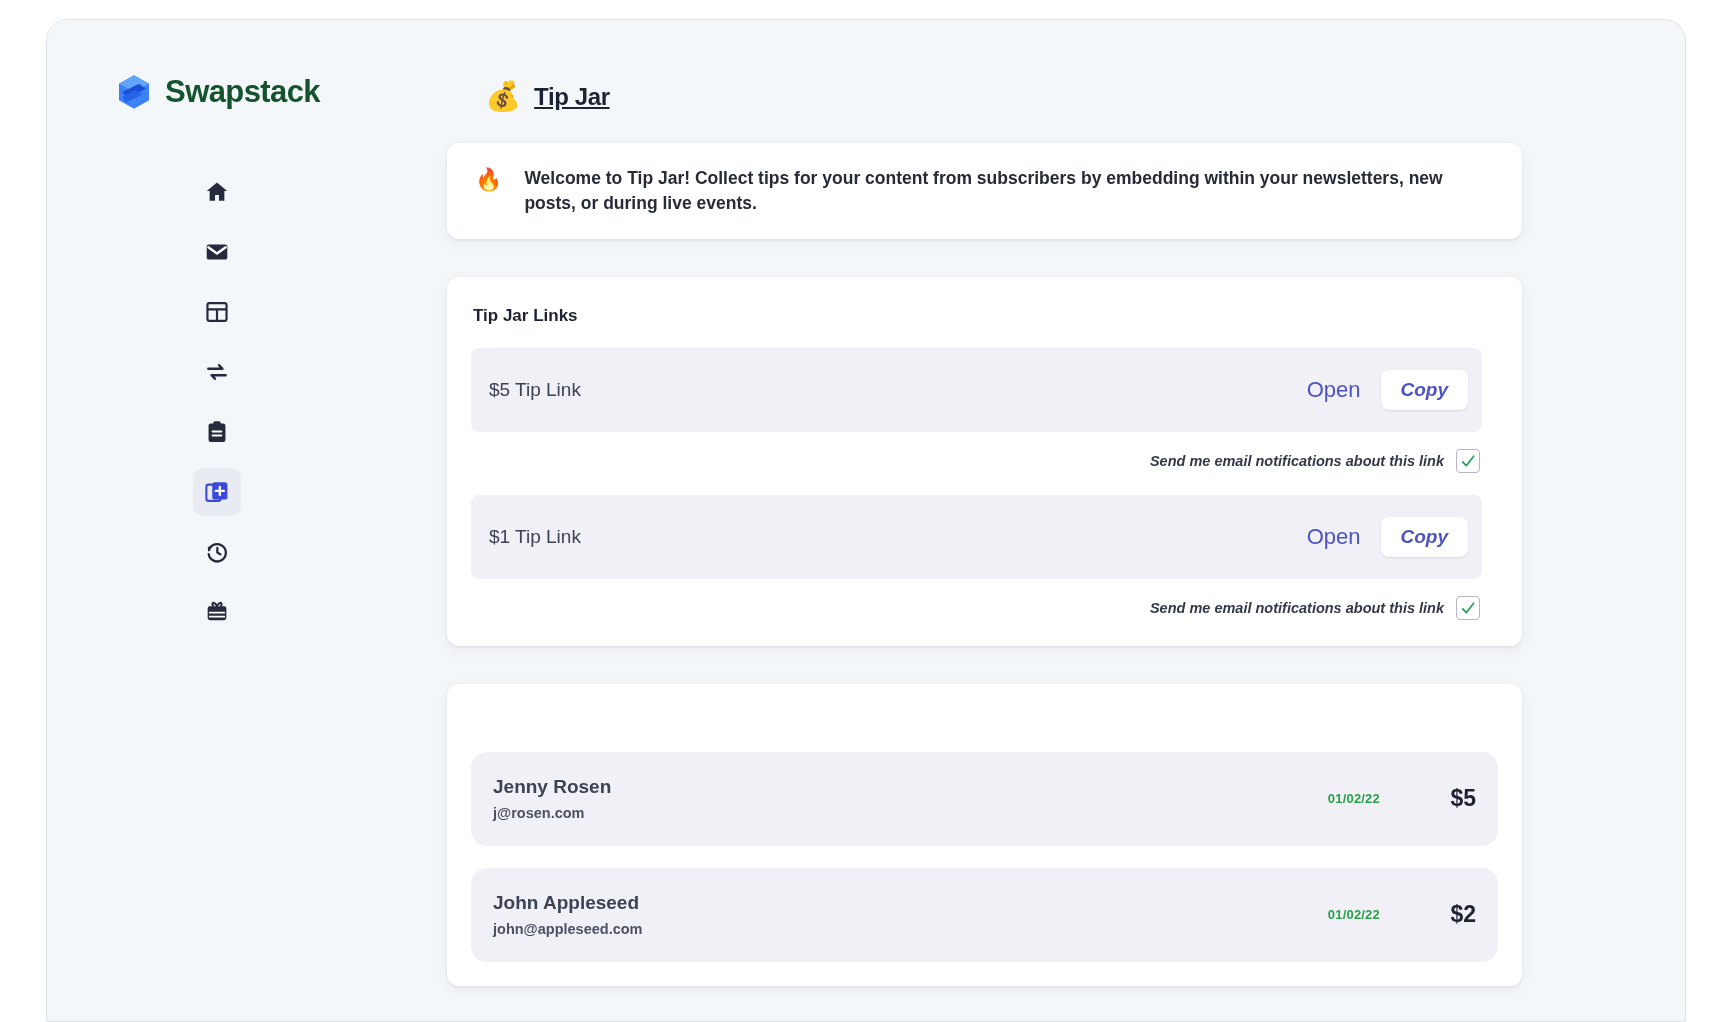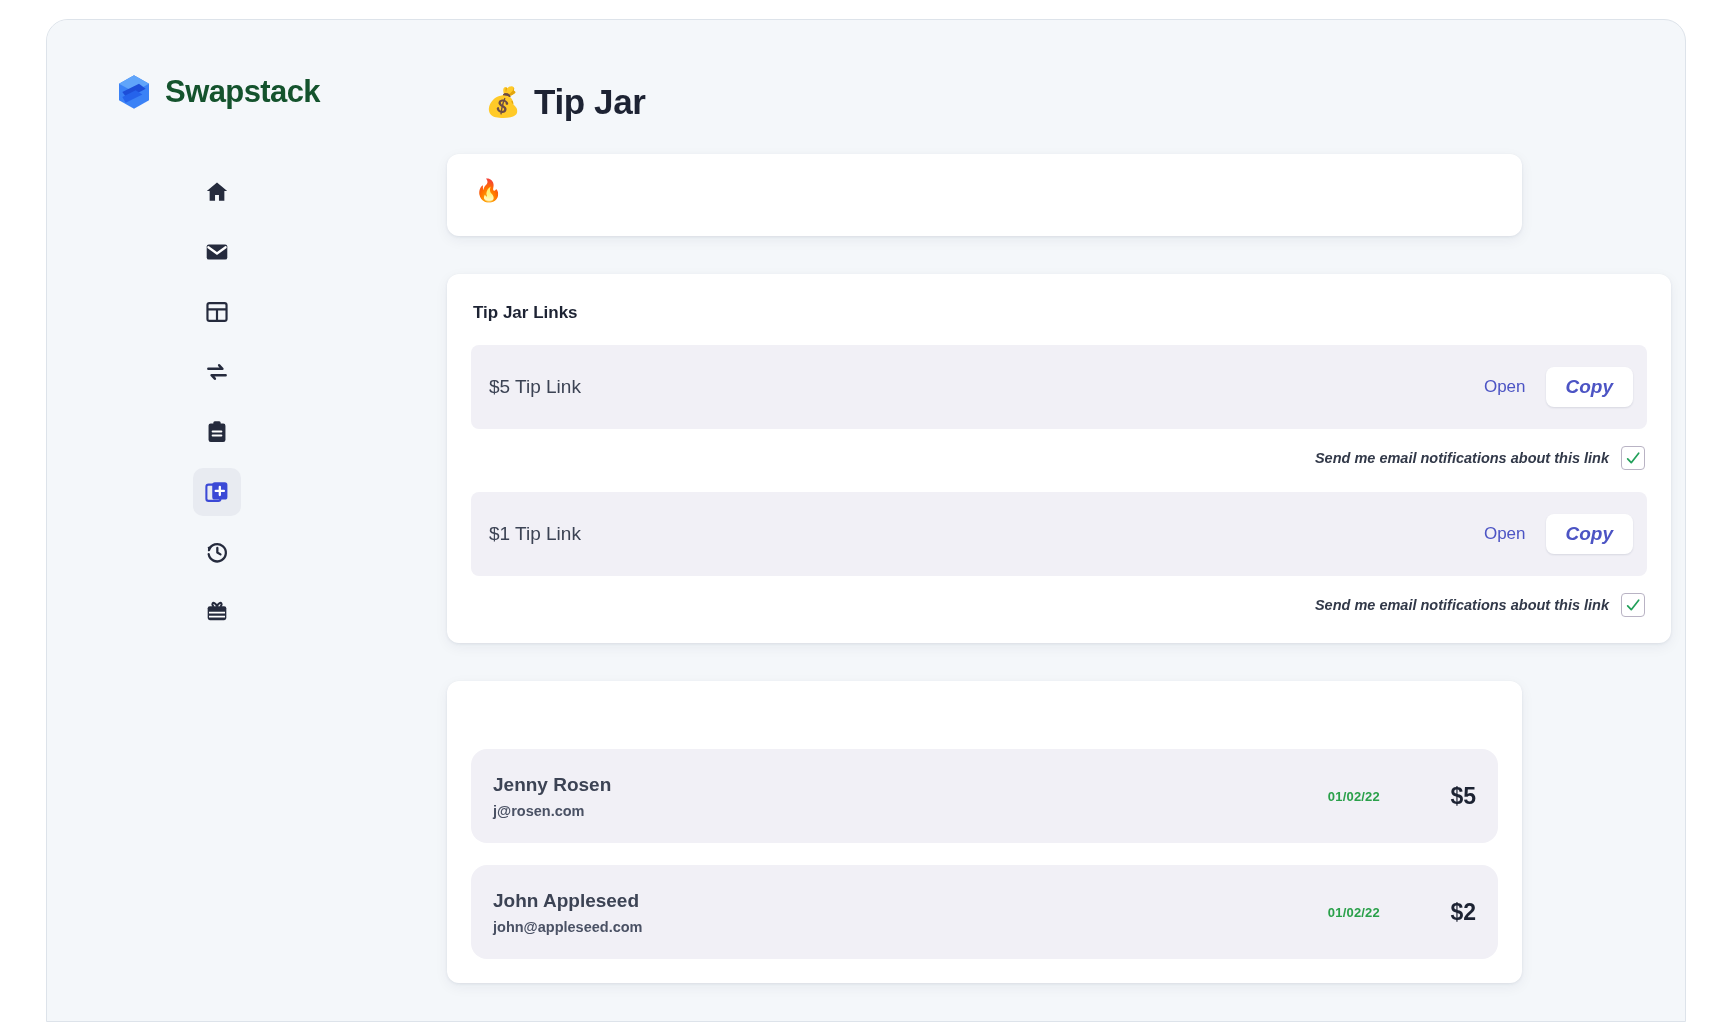--- a/index.html
+++ b/index.html
@@ -86,24 +86,25 @@
 
   .page-head {
     display: flex;
     align-items: center;
     gap: 13px;
     padding-top: 62px;
     padding-left: 38px;
   }
   .page-head-emoji { font-size: 29px; line-height: 1; }
   .page-title {
-    font-size: 35px;
+    font-size: 24px;
     font-weight: 700;
     color: #1d2333;
     letter-spacing: -0.4px;
+    text-decoration: underline;
   }
 
   .card {
     background: #ffffff;
     border-radius: 12px;
     box-shadow: 0 1px 3px rgba(24,39,75,0.08), 0 4px 14px rgba(24,39,75,0.06);
   }
 
   
   .banner {
@@ -121,22 +122,22 @@
     font-size: 17.5px;
     font-weight: 700;
     line-height: 1.42;
     color: #262b38;
     max-width: 960px;
   }
 
   
   .links-card {
     margin-top: 38px;
-    width: 1224px;
-    padding: 26px 24px 26px 24px;
+    width: 1075px;
+    padding: 26px 40px 26px 24px;
   }
   .links-title {
     font-size: 17px;
     font-weight: 700;
     color: #1d2333;
     margin: 3px 0 0 2px;
   }
 
   .link-row {
     margin-top: 22px;
@@ -152,21 +153,21 @@
     color: #3c4354;
     font-weight: 400;
   }
   .link-actions {
     margin-left: auto;
     display: flex;
     align-items: center;
     gap: 20px;
   }
   .open-link {
-    font-size: 17px;
+    font-size: 22px;
     color: #4c54c4;
     cursor: pointer;
     font-weight: 400;
   }
   .copy-btn {
     background: #ffffff;
     border: none;
     border-radius: 8px;
     height: 40px;
     padding: 0 20px;
@@ -361,20 +362,21 @@
 
   <main class="main">
 
     <div class="page-head">
       <span class="page-head-emoji">💰</span>
       <h1 class="page-title">Tip Jar</h1>
     </div>
 
     <section class="card banner">
       <span class="banner-emoji">🔥</span>
+      <p class="banner-text">Welcome to Tip Jar! Collect tips for your content from subscribers by embedding within your newsletters, new posts, or during live events.</p>
     </section>
 
     <section class="card links-card">
       <h2 class="links-title">Tip Jar Links</h2>
 
       <div class="link-row">
         <span class="link-label">$5 Tip Link</span>
         <div class="link-actions">
           <span class="open-link">Open</span>
           <button class="copy-btn">Copy</button>

